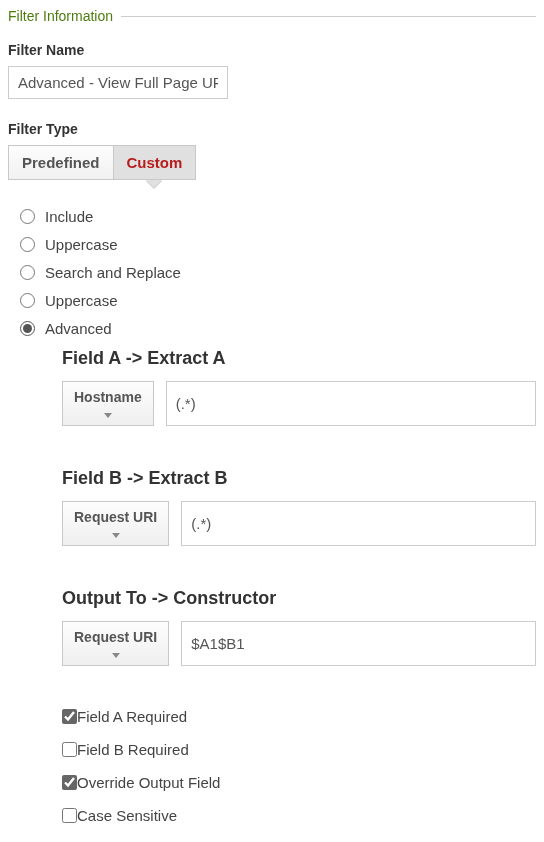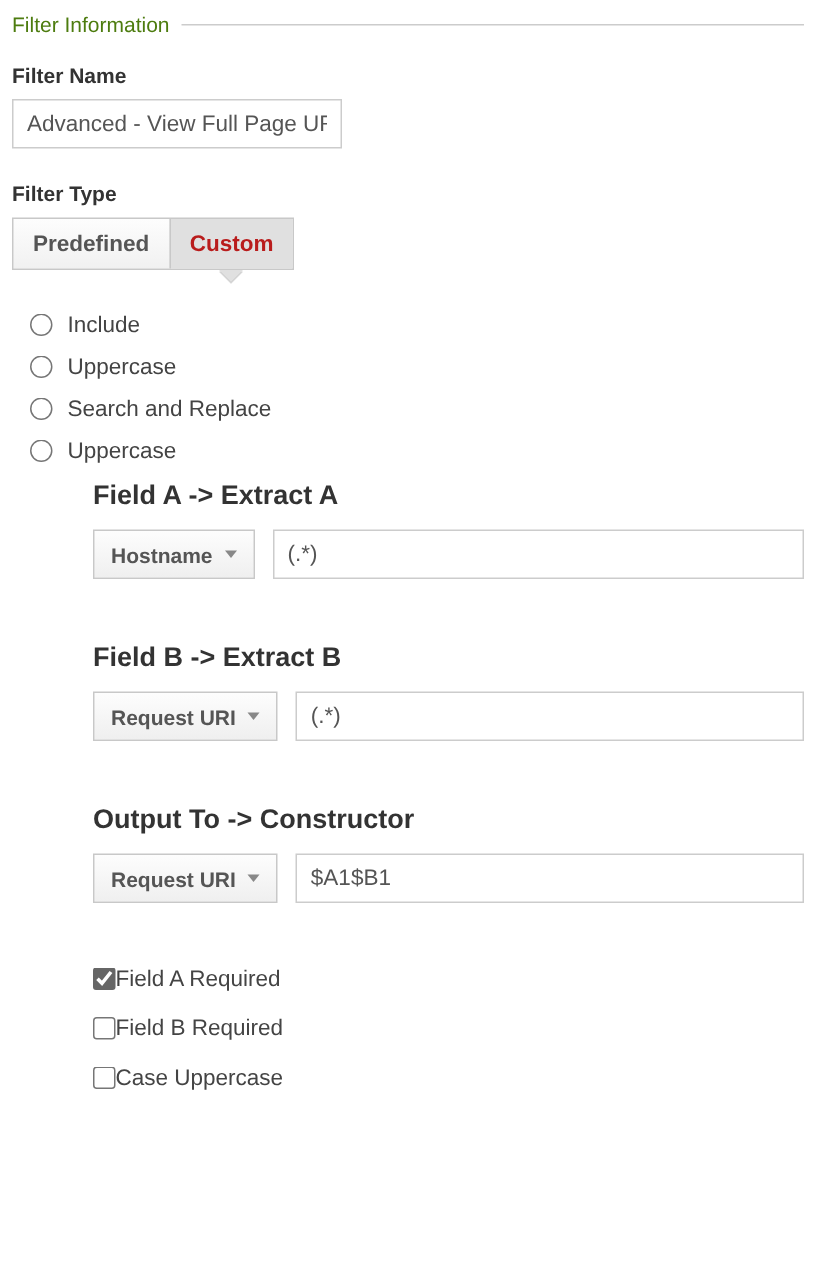--- a/index.html
+++ b/index.html
@@ -115,20 +115,21 @@
       align-items: center;
       gap: 8px;
       border: 1px solid #c8c8c8;
       background: linear-gradient(#fdfdfd, #efefef);
       padding: 7px 11px;
       font-size: 14px;
       font-weight: bold;
       color: #555;
       cursor: pointer;
       white-space: nowrap;
+      flex-direction: column;
     }
     .caret {
       width: 0; height: 0;
       border-left: 4px solid transparent;
       border-right: 4px solid transparent;
       border-top: 5px solid #888;
     }
     .pattern-input {
       border: 1px solid #ccc;
       font-size: 15px;
@@ -186,20 +187,24 @@
       <span>Uppercase</span>
     </label>
     <label class="radio-row">
       <input type="radio" name="ftype" style="">
       <span>Search and Replace</span>
     </label>
     <label class="radio-row">
       <input type="radio" name="ftype" style="">
       <span>Uppercase</span>
     </label>
+    <label class="radio-row">
+      <input type="radio" name="ftype" checked="" style="">
+      <span>Advanced</span>
+    </label>
 
     <div class="advanced-section">
 
       <span class="sub-label">Field A -&gt; Extract A</span>
       <div class="field-row">
         <div class="dropdown">
           <span>Hostname</span>
           <span class="caret"></span>
         </div>
         <input class="pattern-input" type="text" value="(.*)" style="">
@@ -226,20 +231,24 @@
       <div class="check-list">
         <label class="check-row">
           <input type="checkbox" checked="" style="">
           <span>Field A Required</span>
         </label>
         <label class="check-row">
           <input type="checkbox" style="">
           <span>Field B Required</span>
         </label>
         <label class="check-row">
+          <input type="checkbox" checked="" style="">
+          <span>Override Output Field</span>
+        </label>
+        <label class="check-row">
           <input type="checkbox" style="">
-          <span>Case Uppercase</span>
+          <span>Case Sensitive</span>
         </label>
       </div>
 
     </div>
   </div>
 </div>
 
 </body></html>

